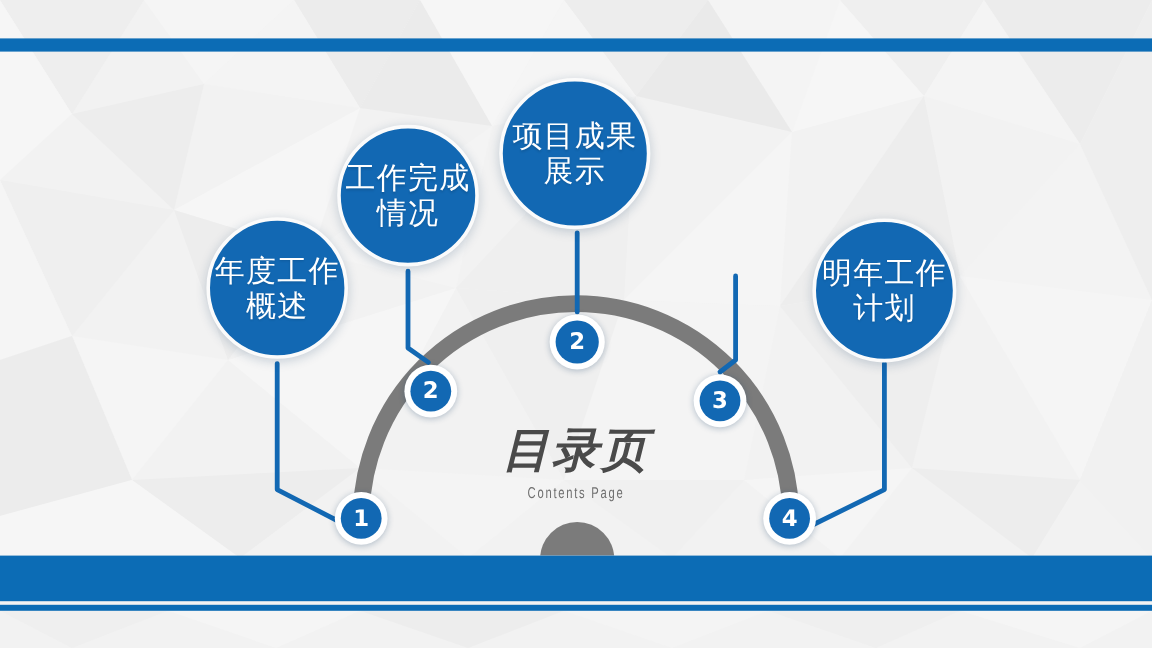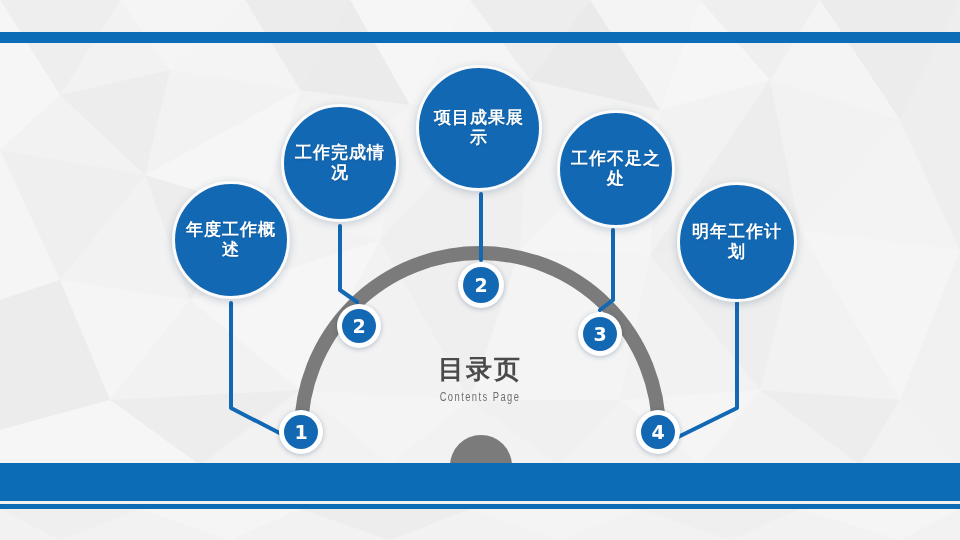--- a/index.html
+++ b/index.html
@@ -51,26 +51,27 @@
   
   #center-caption {
     position: absolute;
     left: 0;
     top: 356px;
     width: 960px;
     text-align: center;
     pointer-events: none;
   }
   #center-title {
-    font-size: 26px;
+    font-size: 39px;
     font-weight: bold;
     letter-spacing: 2px;
     color: #4a4a4a;
     line-height: 1.05;
     font-family: "DejaVu Sans", "Liberation Sans", sans-serif;
+    font-style: italic;
   }
   #center-subtitle {
     margin-top: 6px;
     font-size: 13px;
     letter-spacing: 2px;
     color: #6f6f6f;
     font-family: "Liberation Sans Narrow", "Liberation Sans", sans-serif;
     transform: scaleX(0.72);
     transform-origin: center top;
   }
@@ -84,22 +85,22 @@
     display: flex;
     align-items: center;
     justify-content: center;
     text-align: center;
     box-shadow: 0 2px 9px rgba(20,60,100,0.22);
     border: 3px solid #fbfbfb;
     box-sizing: border-box;
     cursor: pointer;
   }
   .bubble-label {
-    font-size: 17px;
-    font-weight: bold;
+    font-size: 25px;
+    font-weight: normal;
     line-height: 1.16;
     letter-spacing: 1px;
     width: 5.4em;
     font-family: "DejaVu Sans", "Liberation Sans", sans-serif;
     text-shadow: 0 1px 2px rgba(0,0,0,0.14);
   }
 
   
   .badge {
     position: absolute;
@@ -207,23 +208,20 @@
 
   <div class="bubble" id="bubble-1" style="left: 281px; top: 104px; width: 118px; height: 118px; background: rgb(18, 104, 179);">
     <span class="bubble-label">工作完成情况</span>
   </div>
   <div class="bubble" id="bubble-0" style="left: 172px; top: 181px; width: 118px; height: 118px; background: rgb(18, 104, 179);">
     <span class="bubble-label">年度工作概述</span>
   </div>
   <div class="bubble" id="bubble-2" style="left: 416px; top: 65px; width: 126px; height: 126px; background: rgb(18, 104, 179);">
     <span class="bubble-label">项目成果展示</span>
   </div>
-  <div class="bubble" id="bubble-3" style="left: 557px; top: 110px; width: 118px; height: 118px; background: rgb(18, 104, 179);">
-    <span class="bubble-label">工作不足之处</span>
-  </div>
   <div class="bubble" id="bubble-4" style="left: 677px; top: 182px; width: 120px; height: 120px; background: rgb(18, 104, 179);">
     <span class="bubble-label">明年工作计划</span>
   </div>
 
   <div class="badge" id="badge-0" style="left: 279px; top: 410px; width: 44px; height: 44px;">
     <span class="badge-inner" style="width: 34px; height: 34px; background: rgb(18, 104, 179);">1</span>
   </div>
   <div class="badge" id="badge-1" style="left: 337px; top: 304px; width: 44px; height: 44px;">
     <span class="badge-inner" style="width: 34px; height: 34px; background: rgb(18, 104, 179);">2</span>
   </div>

